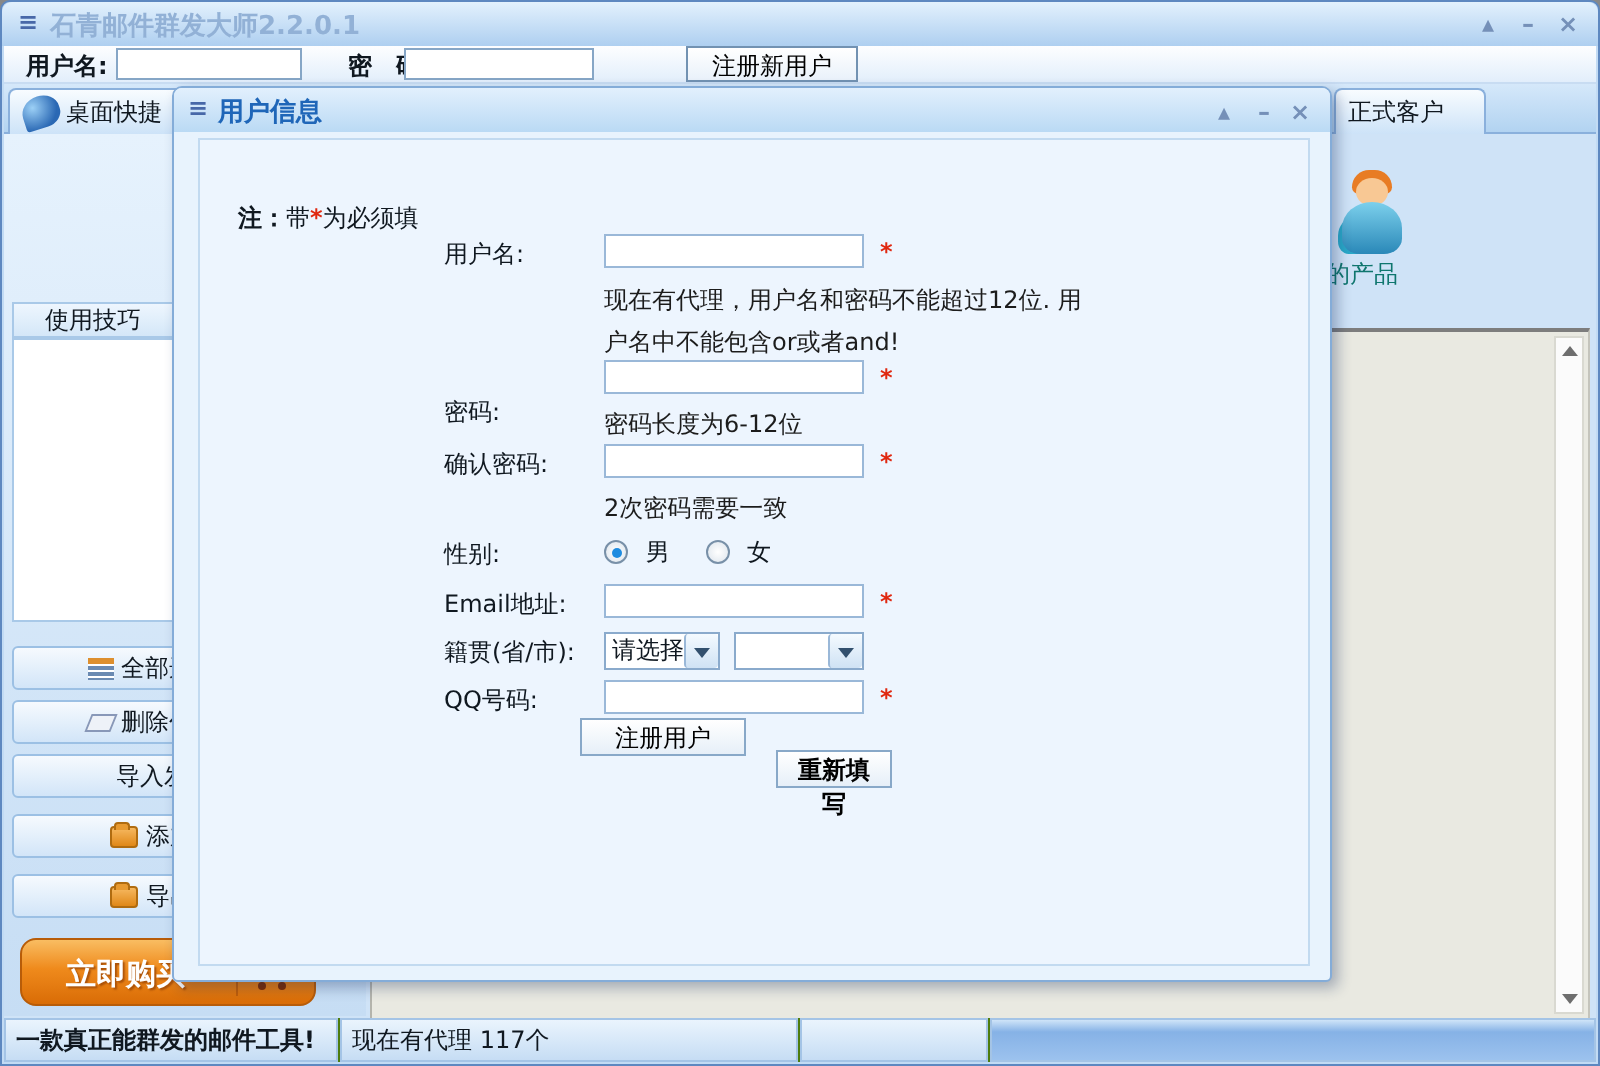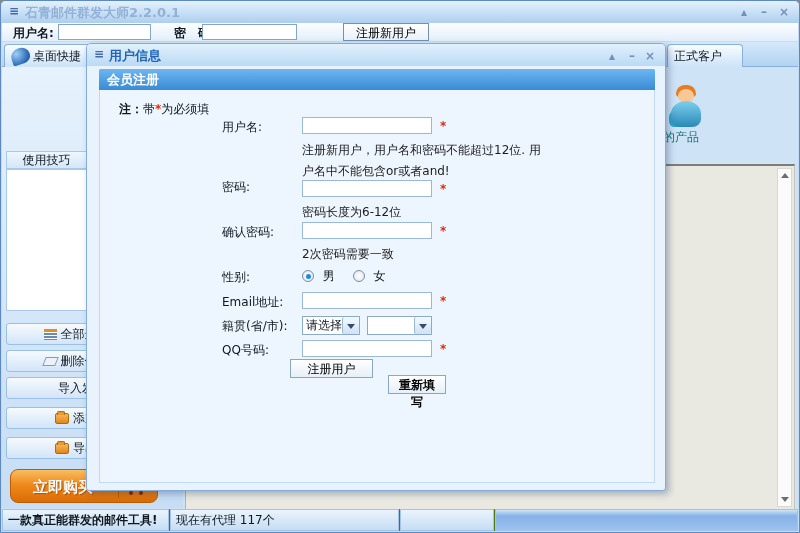--- a/index.html
+++ b/index.html
@@ -184,33 +184,32 @@
   <div class="dialog">
     <div class="dlg-titlebar">
       <span class="menu-glyph" style="left:7px;top:3px;">≡</span>
       <span class="dlg-title">用户信息</span>
       <span class="winctl" style="right:50px;top:5px;">▴</span>
       <span class="winctl" style="right:30px;top:5px;">–</span>
       <span class="winctl" style="right:10px;top:5px;">×</span>
     </div>
 
     <div class="dlg-panel"></div>
-    <div class="dlg-header">会员注册</div>
 
     <div class="note">
       <b>注：</b><span>带</span><span class="star">*</span><span>为必须填</span>
     </div>
 
     <span class="f-lbl" style="top:75px;">用户名:</span>
     <input class="f-in" style="top: 73px;" value="">
     <span class="f-star" style="top:75px;">*</span>
-    <span class="hint" style="top:98px;">注册新用户，用户名和密码不能超过12位. 用</span>
+    <span class="hint" style="top:98px;">现在有代理，用户名和密码不能超过12位. 用</span>
     <span class="hint" style="top:119px;">户名中不能包含or或者and!</span>
 
-    <span class="f-lbl" style="top:135px;">密码:</span>
+    <span class="f-lbl" style="top:154px;">密码:</span>
     <input class="f-in" style="top: 136px;" value="">
     <span class="f-star" style="top:138px;">*</span>
     <span class="hint" style="top:160px;">密码长度为6-12位</span>
 
     <span class="f-lbl" style="top:180px;">确认密码:</span>
     <input class="f-in" style="top: 178px;" value="">
     <span class="f-star" style="top:180px;">*</span>
     <span class="hint" style="top:202px;">2次密码需要一致</span>
 
     <span class="f-lbl" style="top:225px;">性别:</span>

